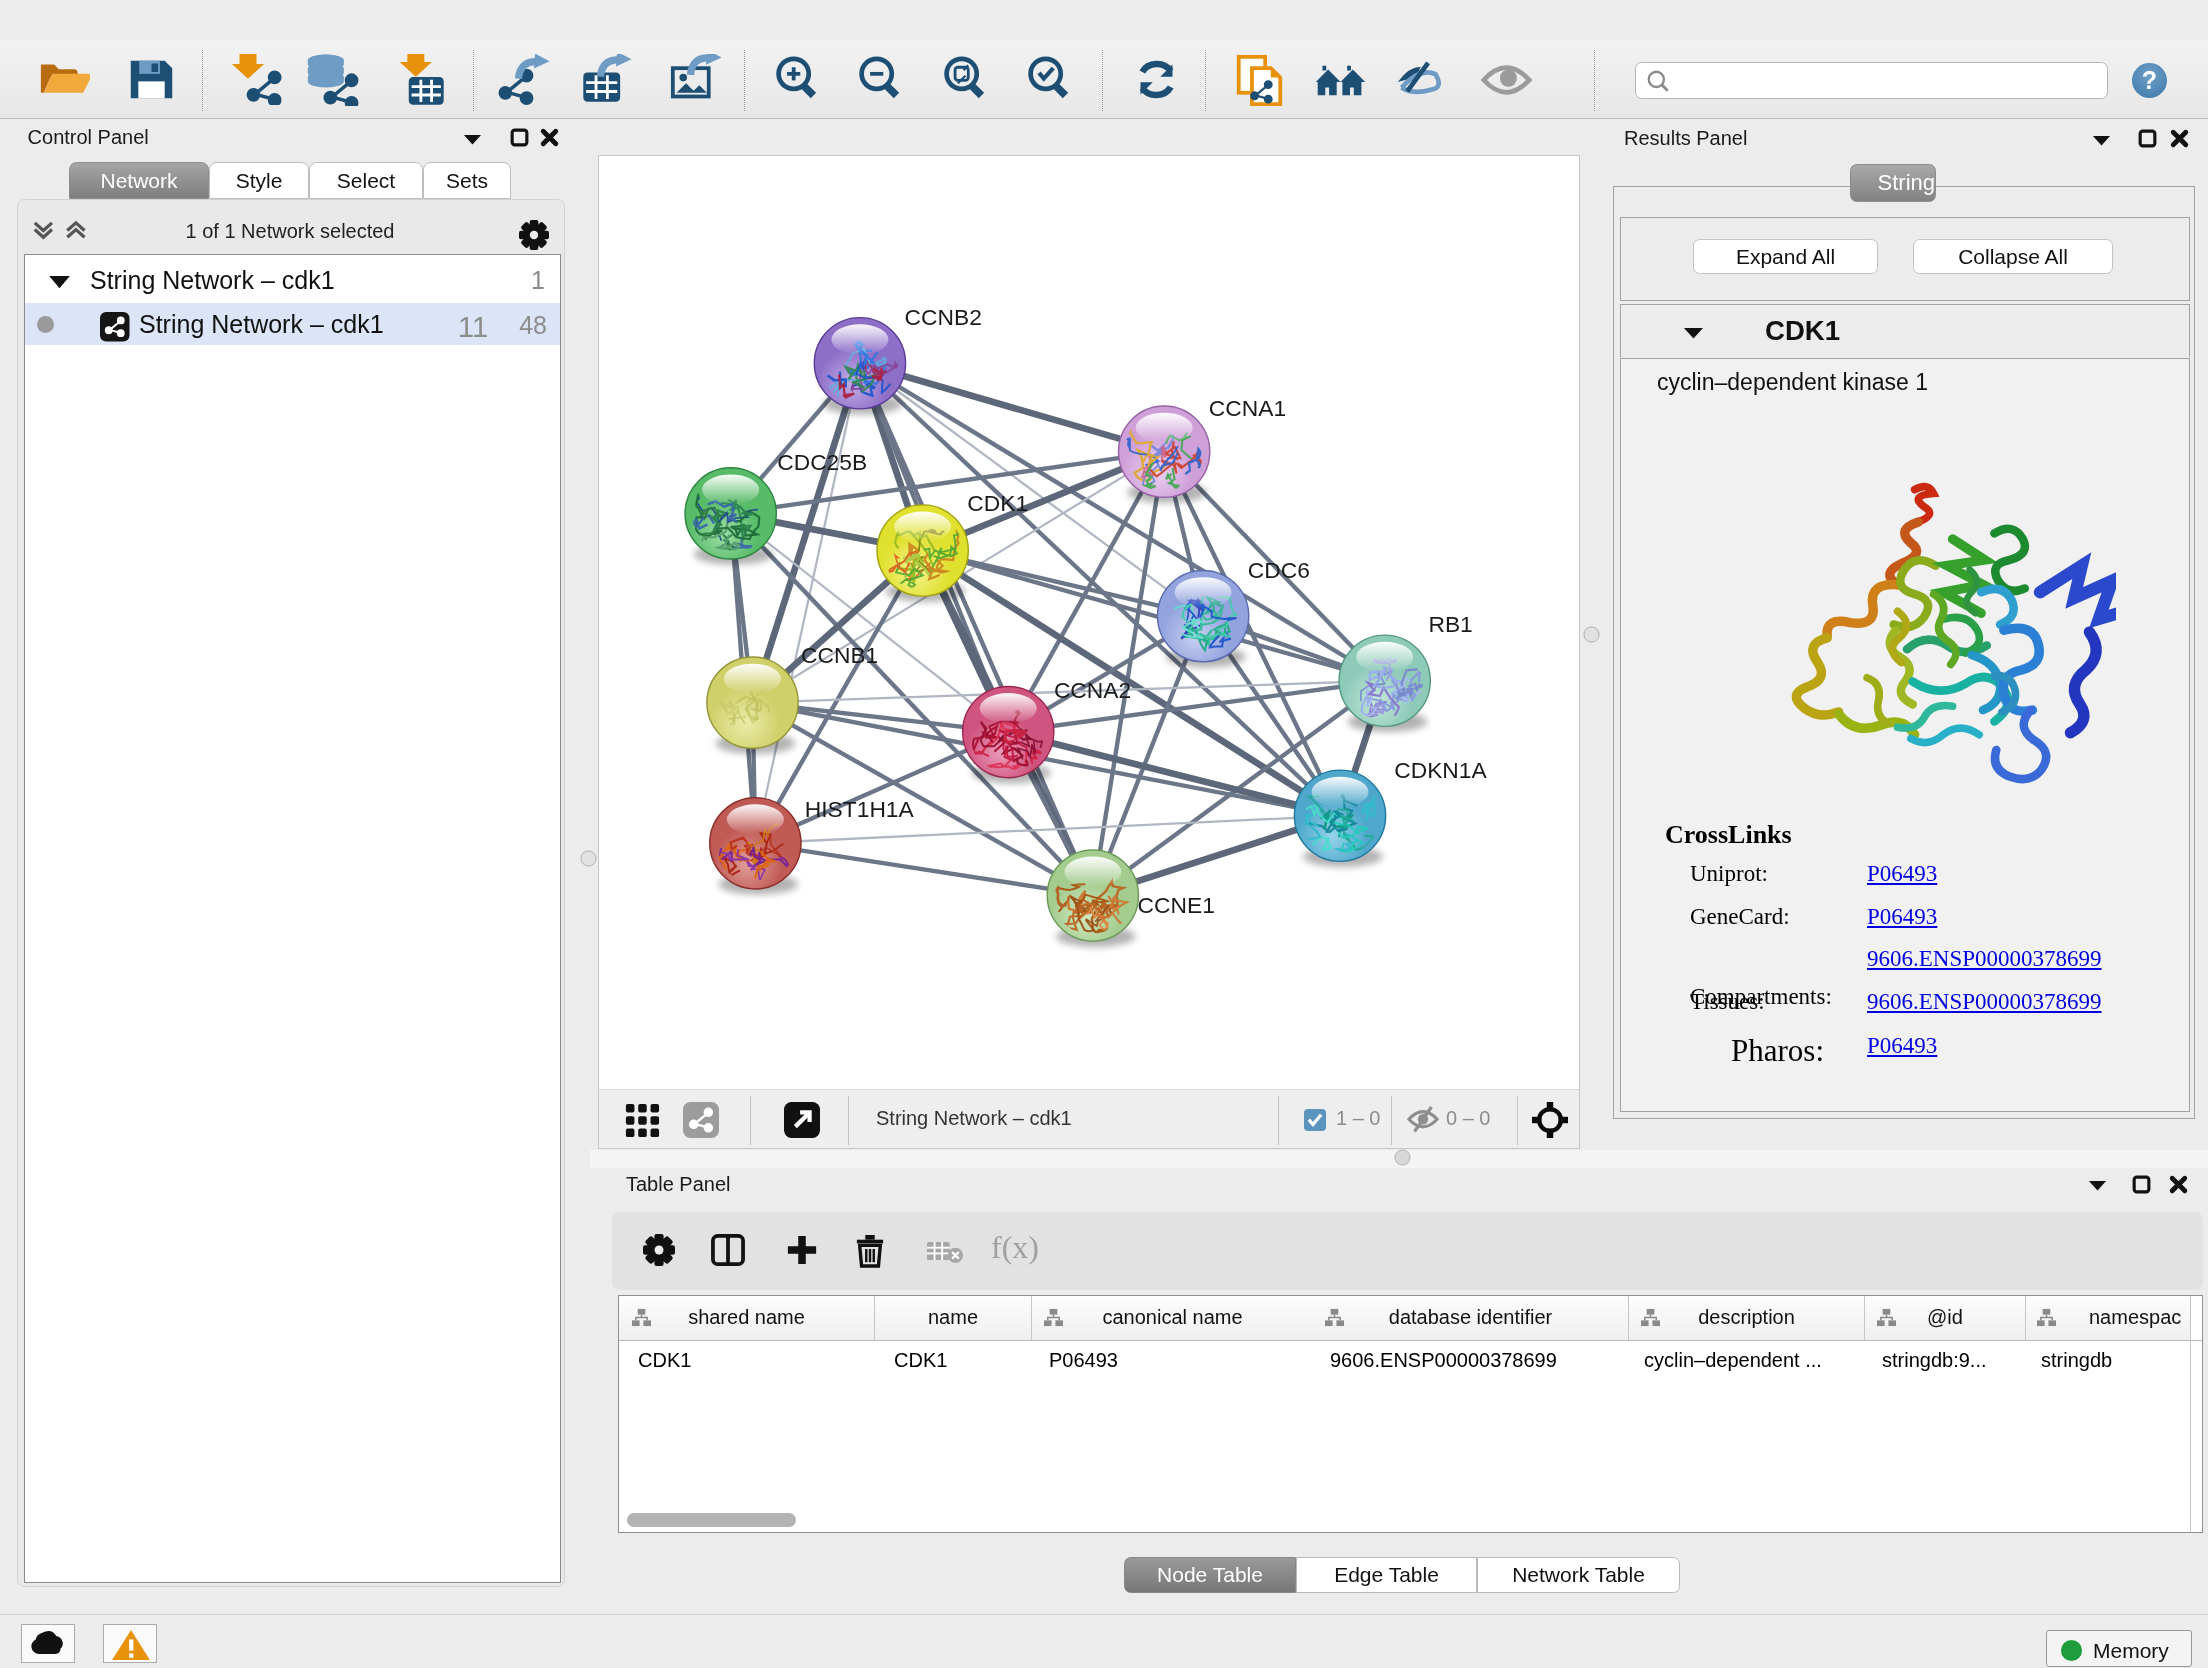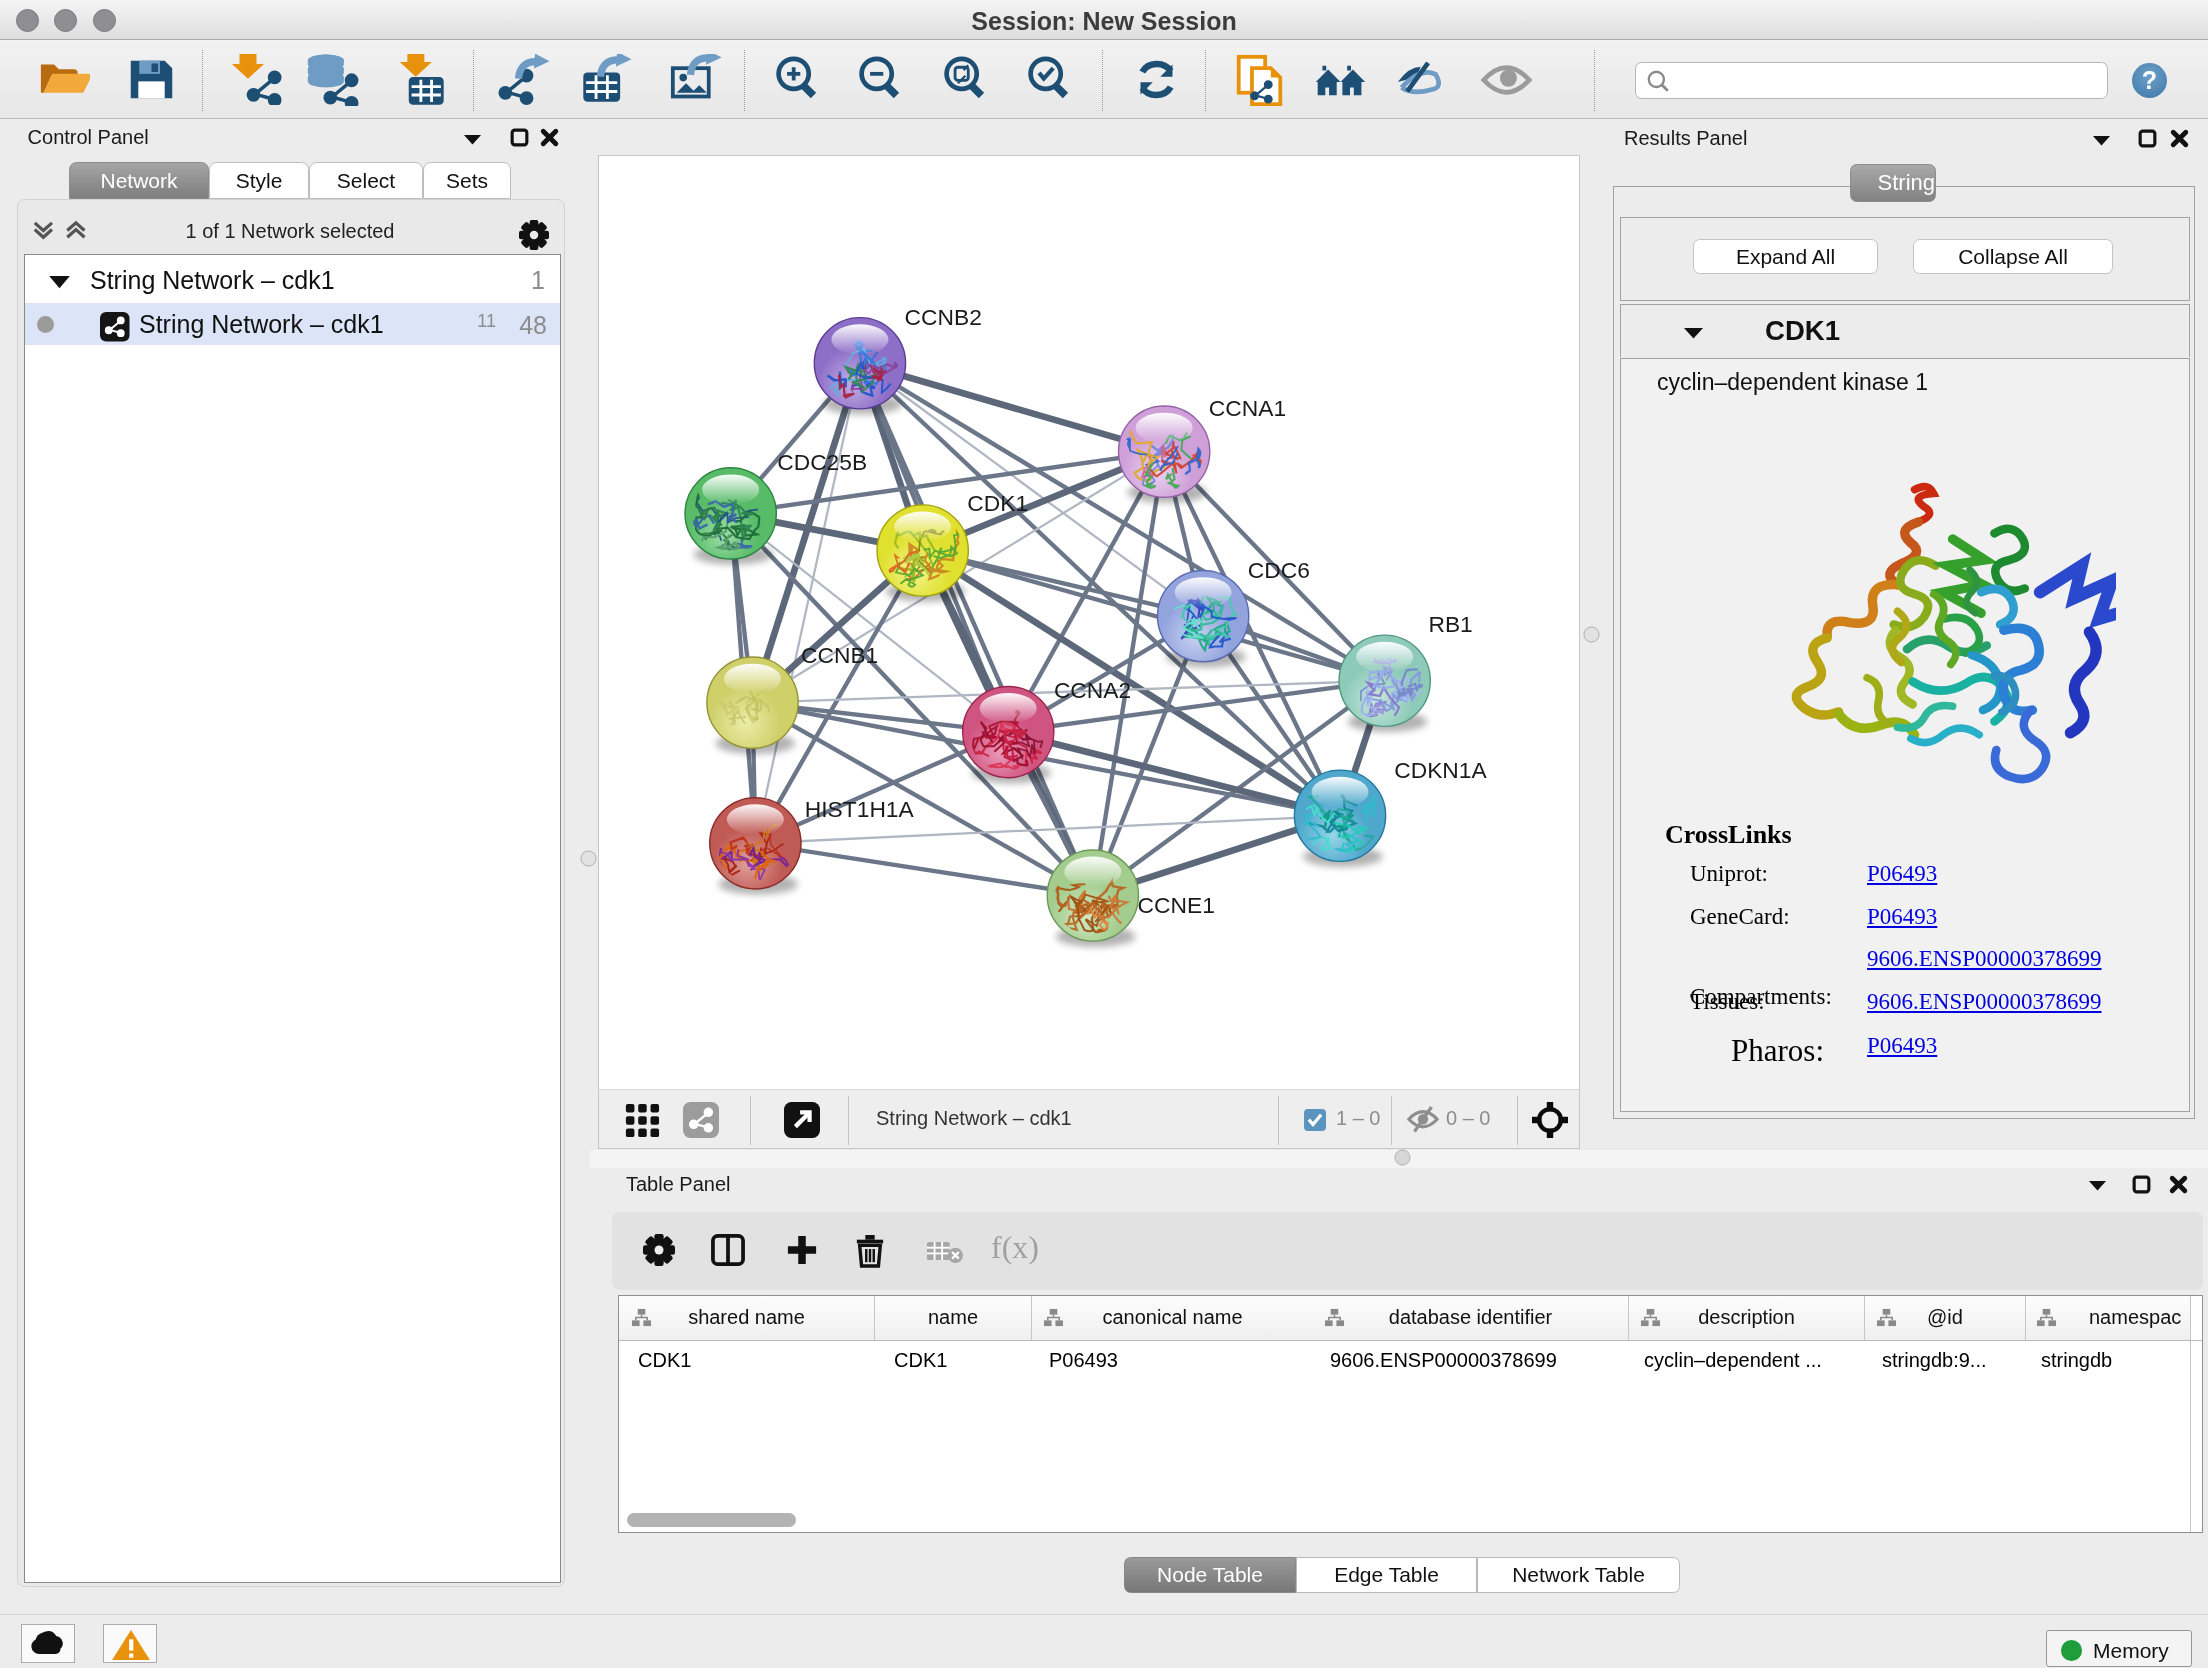--- a/index.html
+++ b/index.html
@@ -33,26 +33,20 @@
 #tablebox { position:absolute; left:618px; top:1295px; width:1585px; height:238px; background:#fff; border:1px solid #909090; }
 .th { position:absolute; top:0; height:44px; border-right:1px solid #c6c6c6; background:linear-gradient(#fdfdfd,#efefef); }
 .thl { position:absolute; width:100%; text-align:center; top:9.5px; font-size:20px; color:#111; }
 .td { position:absolute; top:53px; font-size:20px; color:#000; }
 .btab { position:absolute; top:1557px; height:36px; background:#fff; border:1px solid #b9b9b9; font-size:21px; color:#111; text-align:center; }
 #memory { position:absolute; left:2046px; top:1630px; width:146px; height:37px; background:#f4f4f4; border:1px solid #979797; border-radius:2.9px; }
 .statusbtn { position:absolute; top:1624px; width:54px; height:39px; background:#fafafa; border:1px solid #ababab; }
 </style></head><body>
 <div id="root">
 
-<div id="titlebar">
-  <div class="tl" style="left:16px"></div>
-      <div class="tl" style="left:54px"></div>
-      <div class="tl" style="left:93px"></div>
-  <div id="title">Session: New Session</div>
-</div>
 
 <div id="toolbar">
       <div class="vsep" style="left:202px"></div>
       <div class="vsep" style="left:473px"></div>
       <div class="vsep" style="left:744px"></div>
       <div class="vsep" style="left:1102px"></div>
       <div class="vsep" style="left:1205px"></div>
       <div class="vsep" style="left:1594px"></div>
       <svg style="position:absolute;left:37px;top:15px" width="53" height="49" viewBox="-28 -26 56 52">
         <path d="M-24 -16 h14 l5 5 h16 a4 4 0 0 1 4 4 v4 h-39 z" fill="#b96b10"></path>
@@ -268,21 +262,21 @@
         <rect x="-17" y="-17" width="34" height="34" rx="7" fill="#151515"></rect>
         <g stroke="#fff" stroke-width="2.3" fill="#fff">
           <line x1="-5.880000000000001" y1="3.62" x2="6.3" y2="-6.46"></line>
           <line x1="-5.880000000000001" y1="3.62" x2="6.3" y2="6.98"></line>
           <circle cx="-6.930000000000001" cy="4.04" r="3.36"></circle>
           <circle cx="6.930000000000001" cy="-7.3" r="3.36"></circle>
           <circle cx="6.930000000000001" cy="7.4" r="3.36"></circle>
         </g>
       </svg>
   <div class="abs" style="left:114px;top:55px;font-size:25px;color:#111">String Network – cdk1</div>
-  <div class="abs gray" style="left:433px;top:56px;width:38px;text-align:right;font-size:18px">11</div>
+  <div class="abs gray" style="left:433px;top:56px;width:38px;text-align:left;font-size:29px">11</div>
   <div class="abs gray" style="left:484px;top:56px;width:38px;text-align:right;font-size:25px">48</div>
 </div>
 
 <div id="netview">
       <svg width="982" height="963" viewBox="0 0 1032 1013" style="position:absolute;left:0;top:0" font-family="Liberation Sans, sans-serif">
         <defs>
           <linearGradient id="gloss" x1="0" y1="0" x2="0" y2="1">
             <stop offset="0%" stop-color="#fff" stop-opacity="0.95"></stop>
             <stop offset="100%" stop-color="#fff" stop-opacity="0"></stop>
           </linearGradient>

